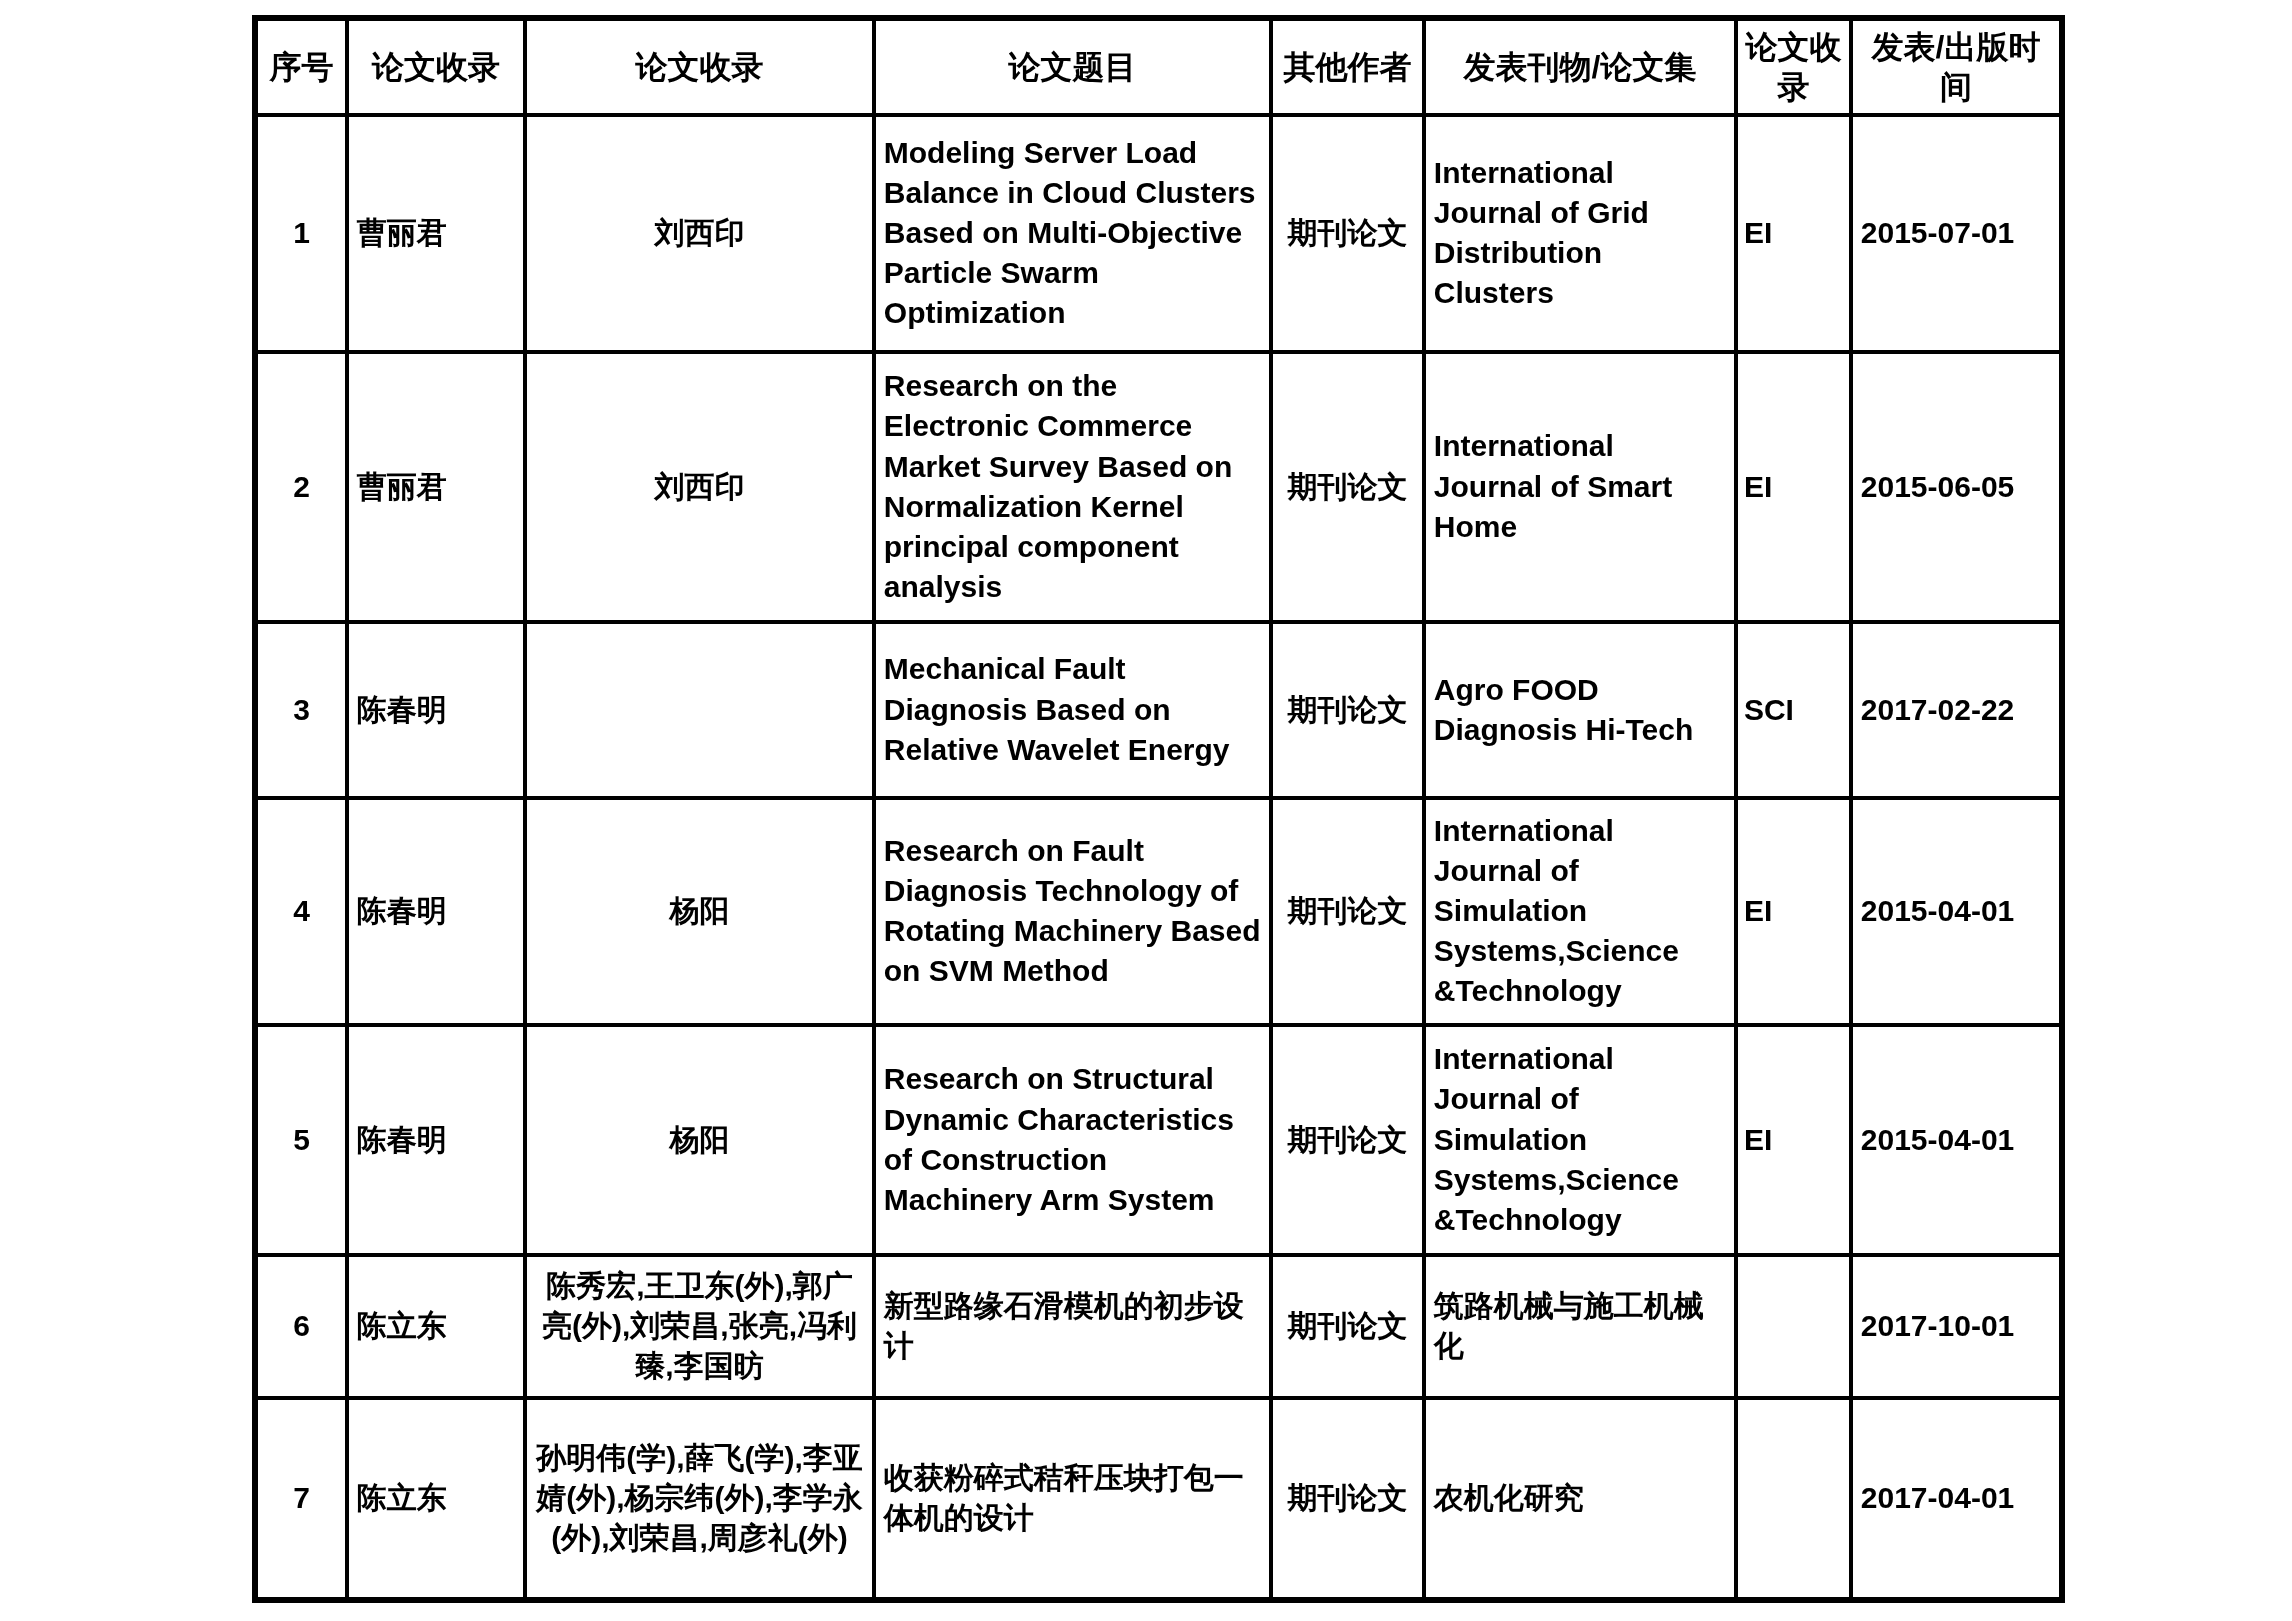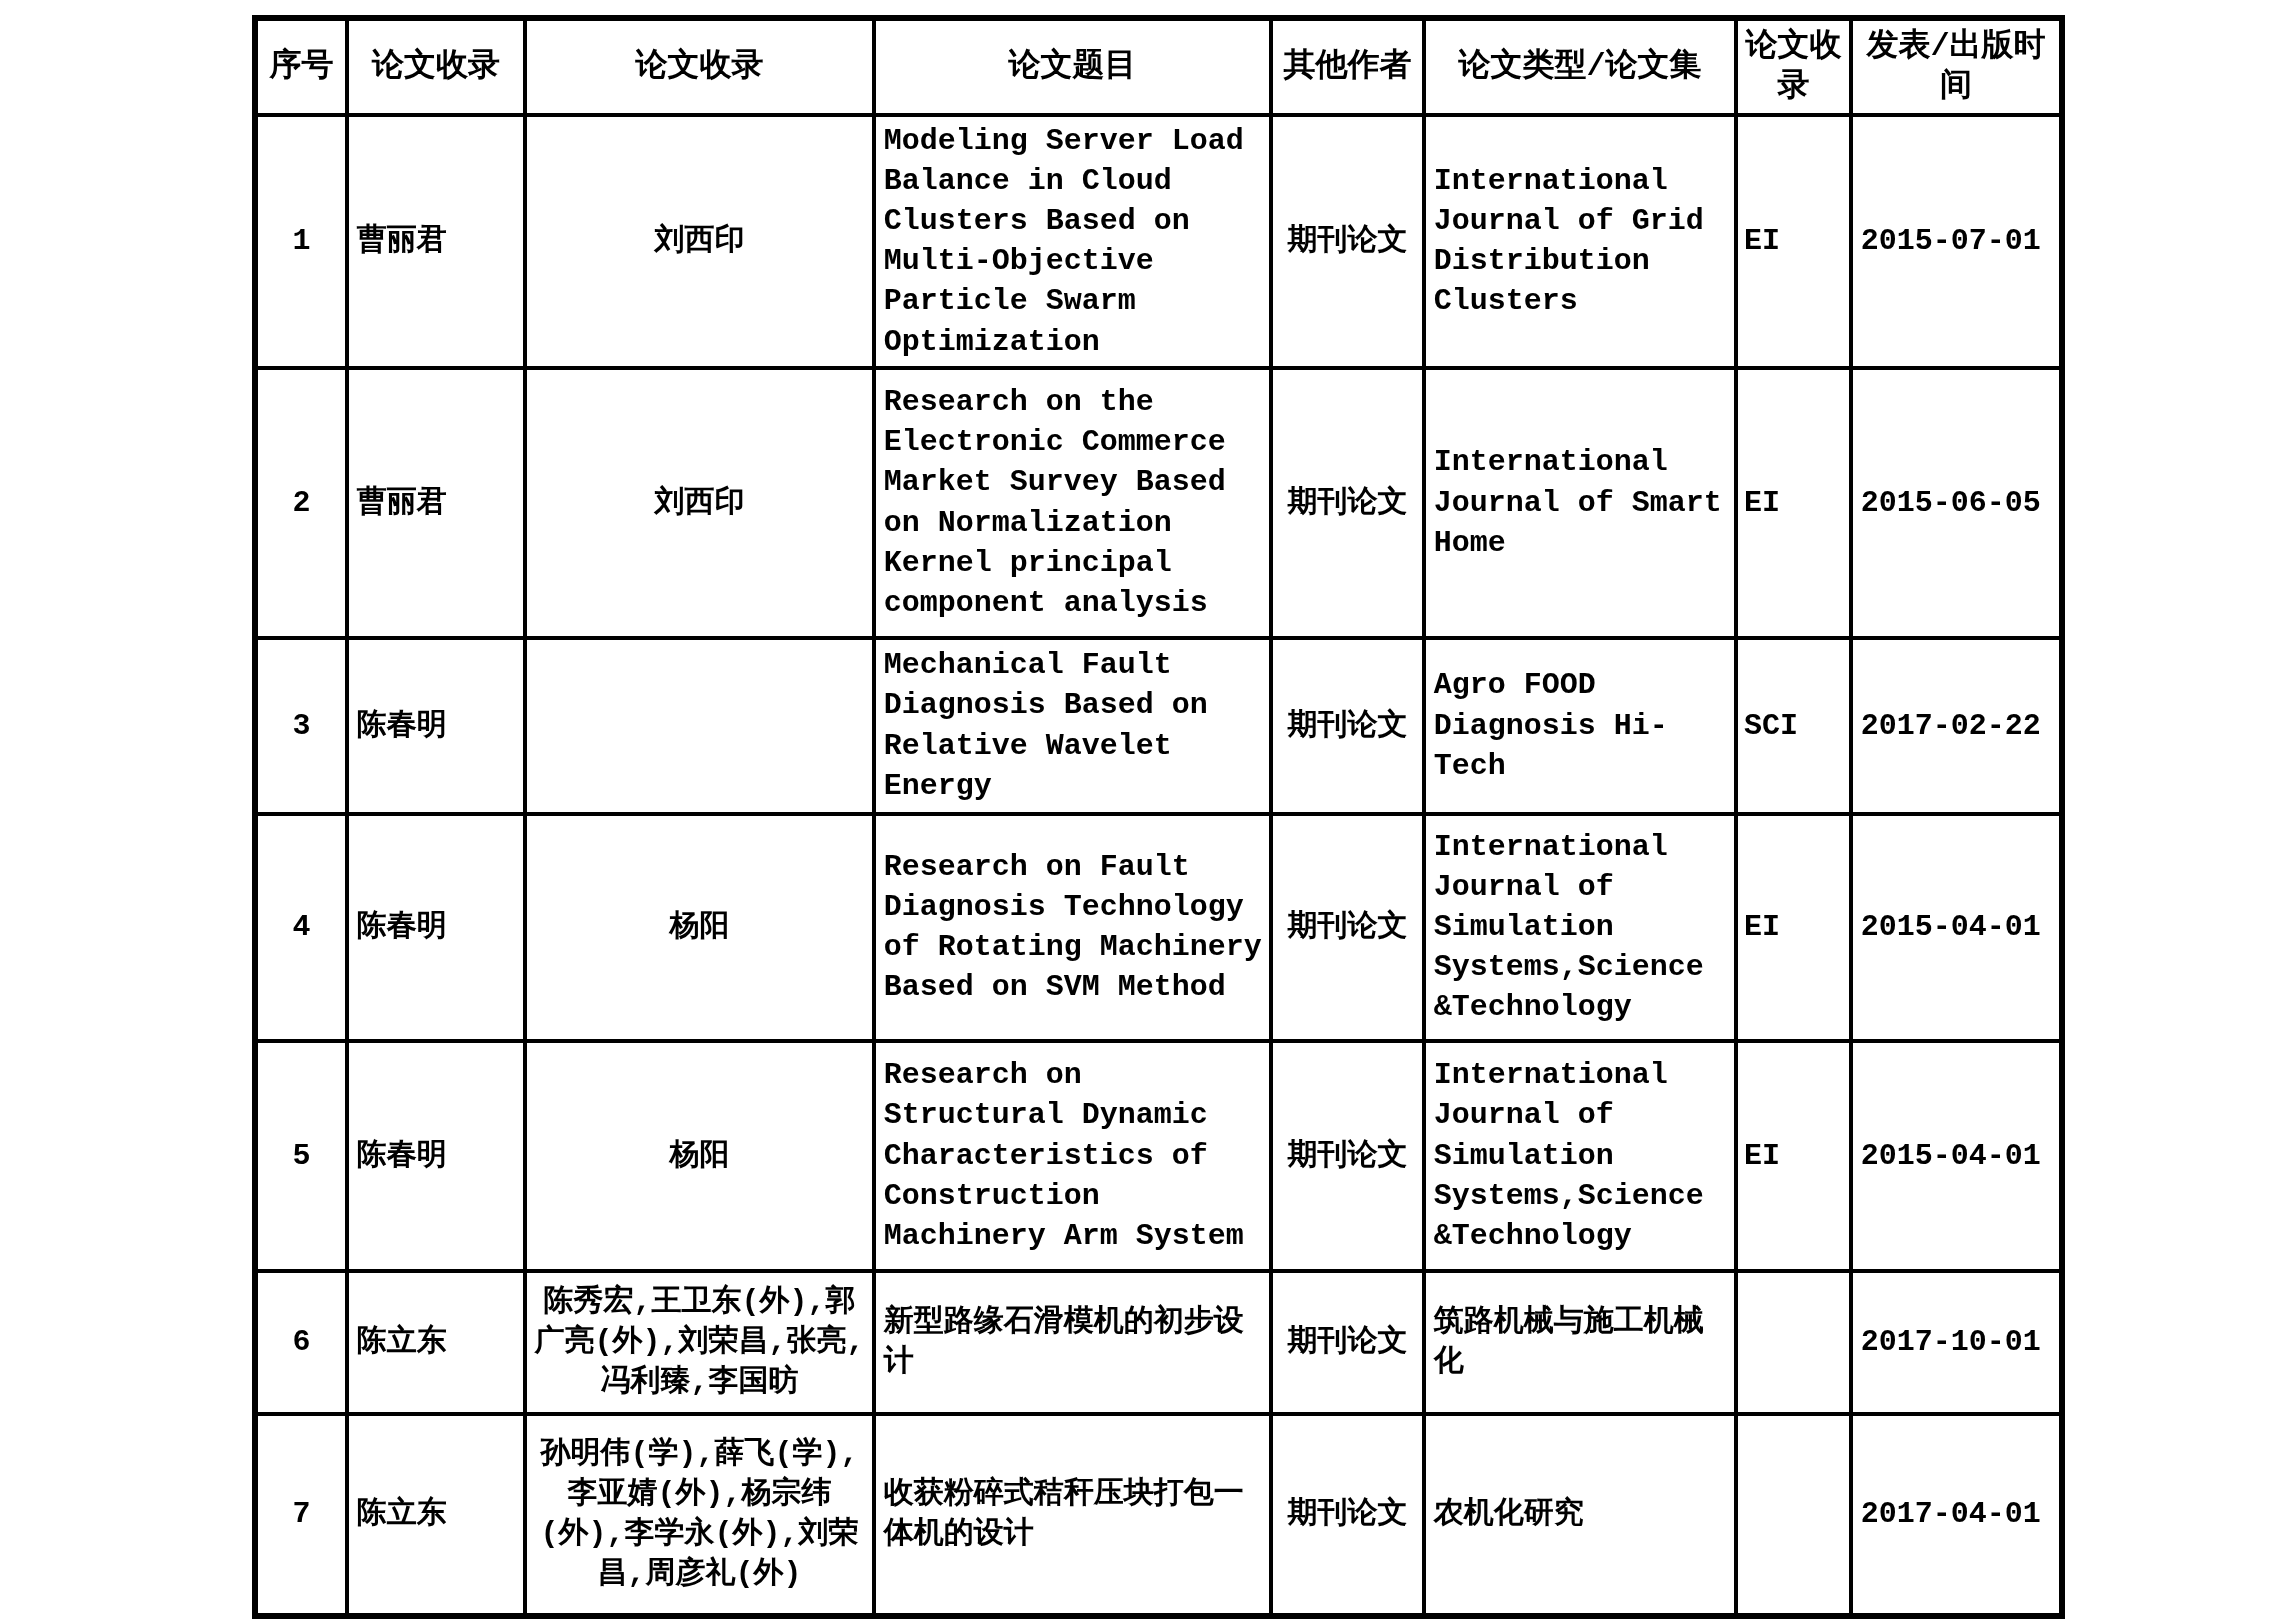--- a/index.html
+++ b/index.html
@@ -3,21 +3,21 @@
 <meta charset="utf-8">
 <style>
   html,body{margin:0;padding:0;}
   body{
     width:2293px;height:1621px;position:relative;background:#ffffff;
     font-family:"Liberation Sans","DejaVu Sans",sans-serif;color:#000;
   }
   .sheet{position:absolute;left:252px;top:14.7px;}
   table.pub-table{
     border-collapse:collapse;table-layout:fixed;width:1806px;
-    border:6.9px solid #000;background:#fff;font-family:Liberation Mono, monospace;
+    border:6.9px solid #000;background:#fff;
   }
   .pub-table th,.pub-table td{
     border:4.9px solid #000;font-weight:bold;vertical-align:middle;
     padding:3.9px 5.9px;overflow:hidden;word-wrap:break-word;
   }
   .pub-table th{font-size:32px;text-align:center;line-height:1.25;padding:3.9px 2.9px;}
   .pub-table td{font-size:30px;line-height:1.34;}
   
   col.c-index{width:92px;}
   col.c-first{width:178px;}
@@ -60,21 +60,21 @@
         <col class="c-idx">
         <col class="c-date">
     </colgroup>
     <thead>
       <tr class="r-head">
         <th>序号</th>
         <th>论文收录</th>
         <th>论文收录</th>
         <th>论文题目</th>
         <th>其他作者</th>
-        <th>论文类型/论文集</th>
+        <th>发表刊物/论文集</th>
         <th>论文收录</th>
         <th>发表/出版时间</th>
       </tr>
     </thead>
     <tbody>
       <tr class="r1">
         <td class="a-center">1</td>
         <td class="a-left col-first">曹丽君</td>
         <td class="a-center">刘西印</td>
         <td class="a-left col-title">Modeling Server Load Balance in Cloud Clusters Based on Multi-Objective Particle Swarm Optimization</td>

